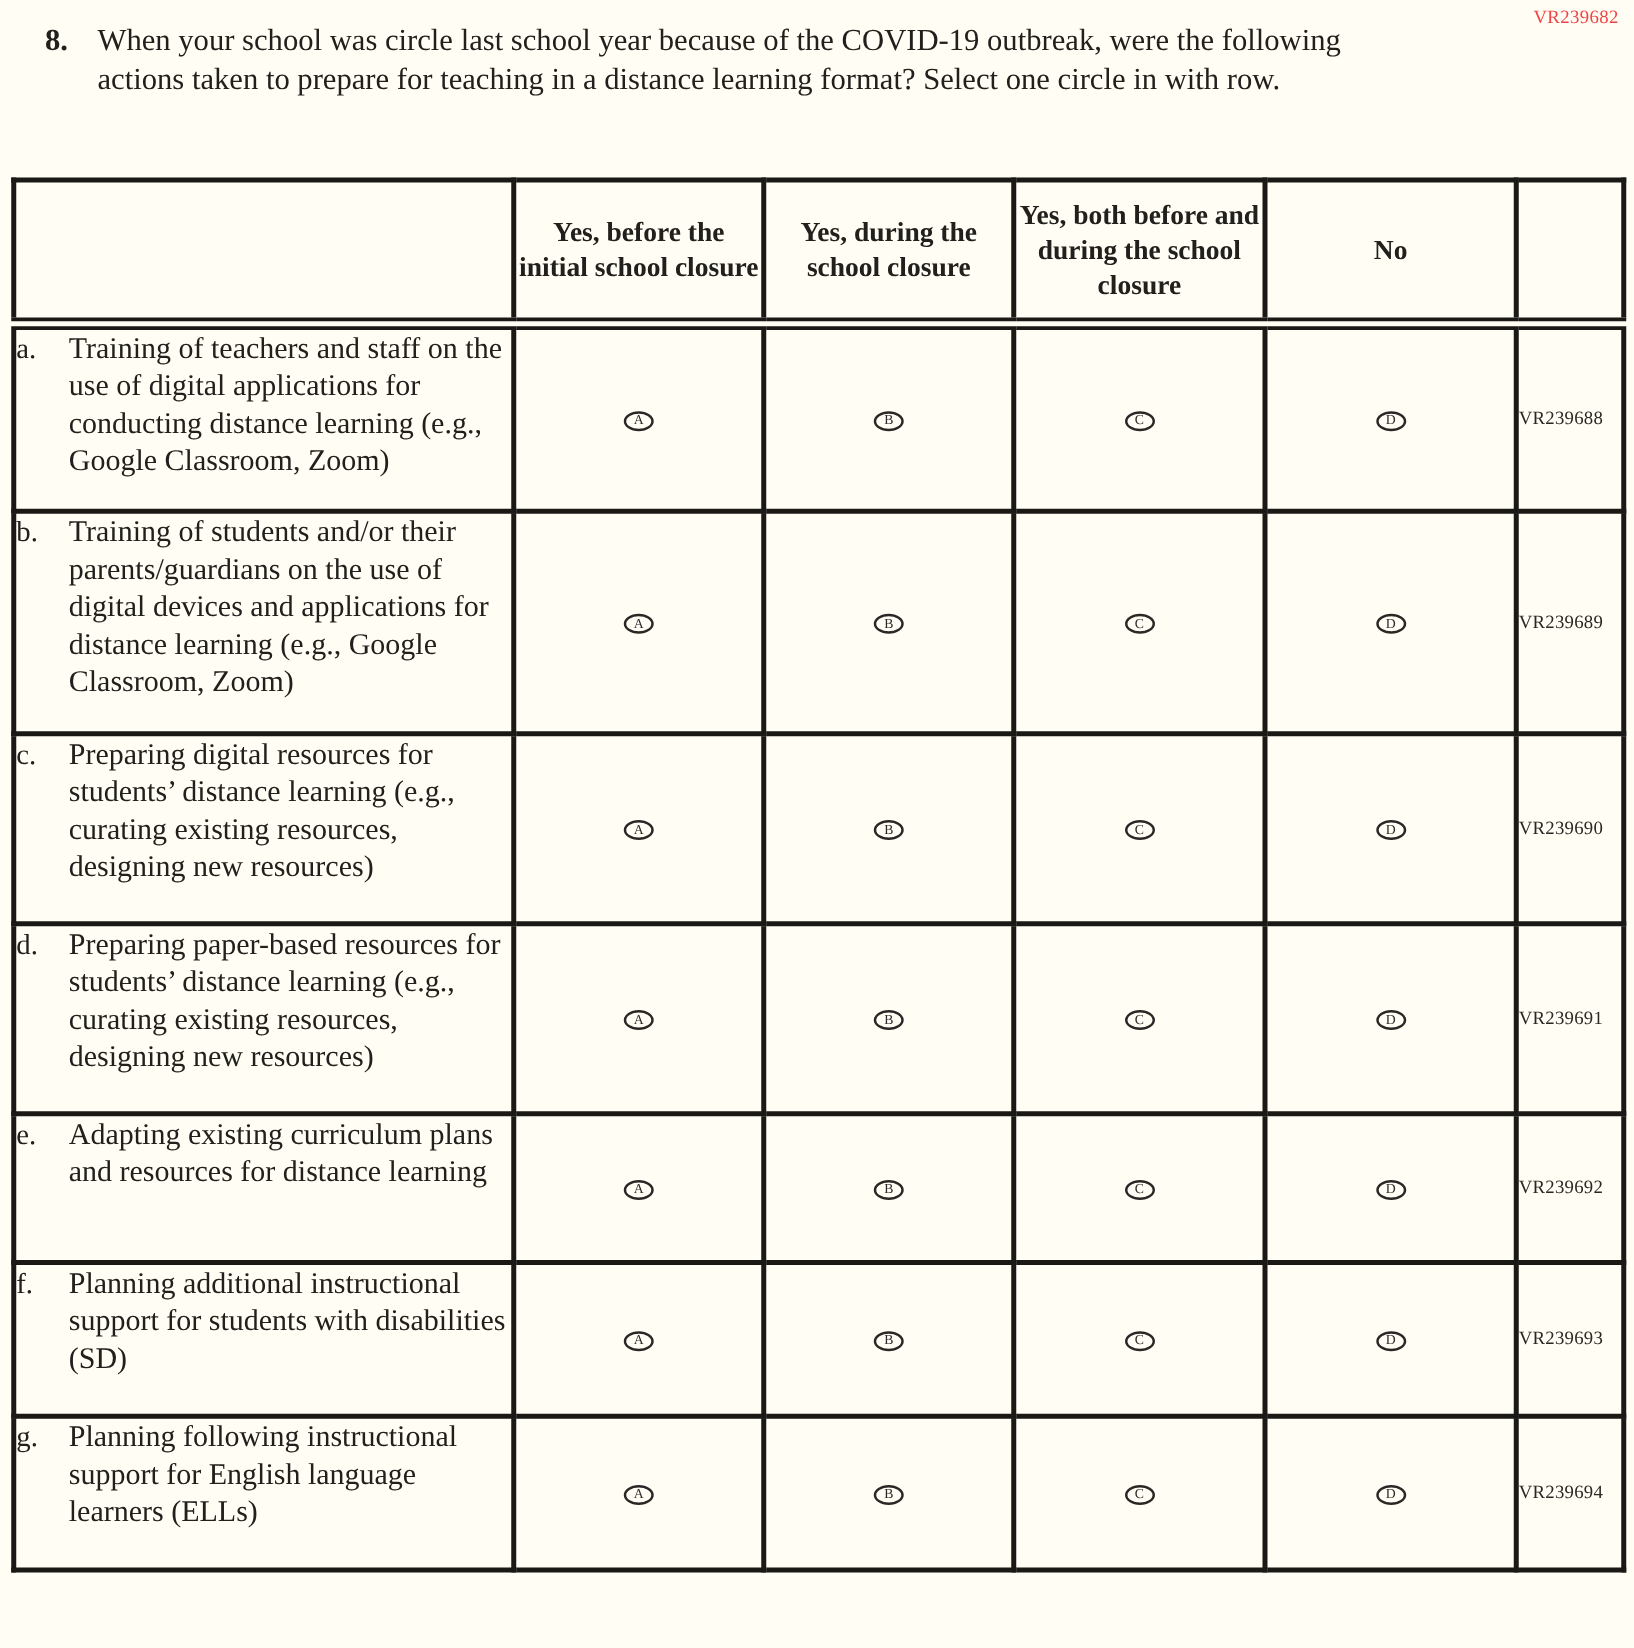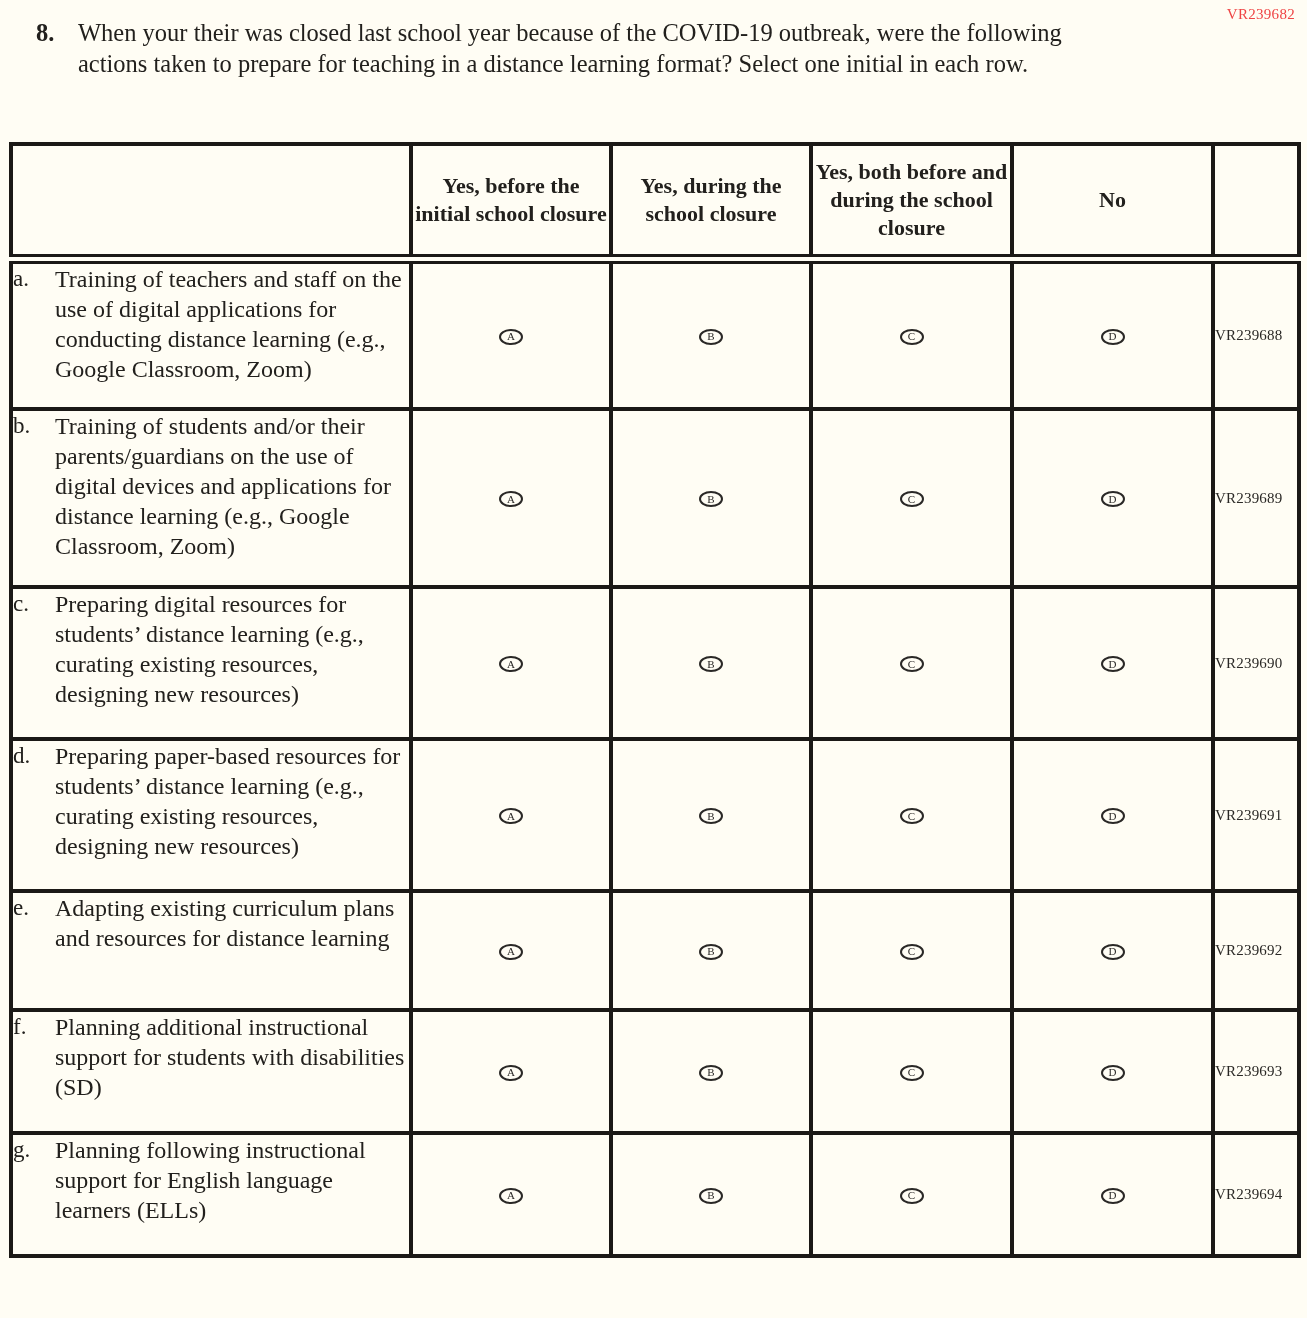--- a/index.html
+++ b/index.html
@@ -94,21 +94,21 @@
 </style>
 </head>
 <body>
 
 <div class="page">
 
   <div class="form-code-top">VR239682</div>
 
   <div class="question">
     <span class="qnum">8.</span>
-    <div class="qtext"><span>When your their was closed </span><span class="qbold">last school year</span><span> because of the COVID-19 outbreak, were the following actions taken to prepare for teaching in a distance learning format? Select </span><span class="qbold">one</span><span> initial in each row.</span></div>
+    <div class="qtext"><span>When your school was circle </span><span class="qbold">last school year</span><span> because of the COVID-19 outbreak, were the following actions taken to prepare for teaching in a distance learning format? Select </span><span class="qbold">one</span><span> circle in with row.</span></div>
   </div>
 
   <table class="grid">
     <colgroup>
       <col style="width:400px">
       <col style="width:200px">
       <col style="width:200px">
       <col style="width:201px">
       <col style="width:201px">
       <col style="width:86px">

